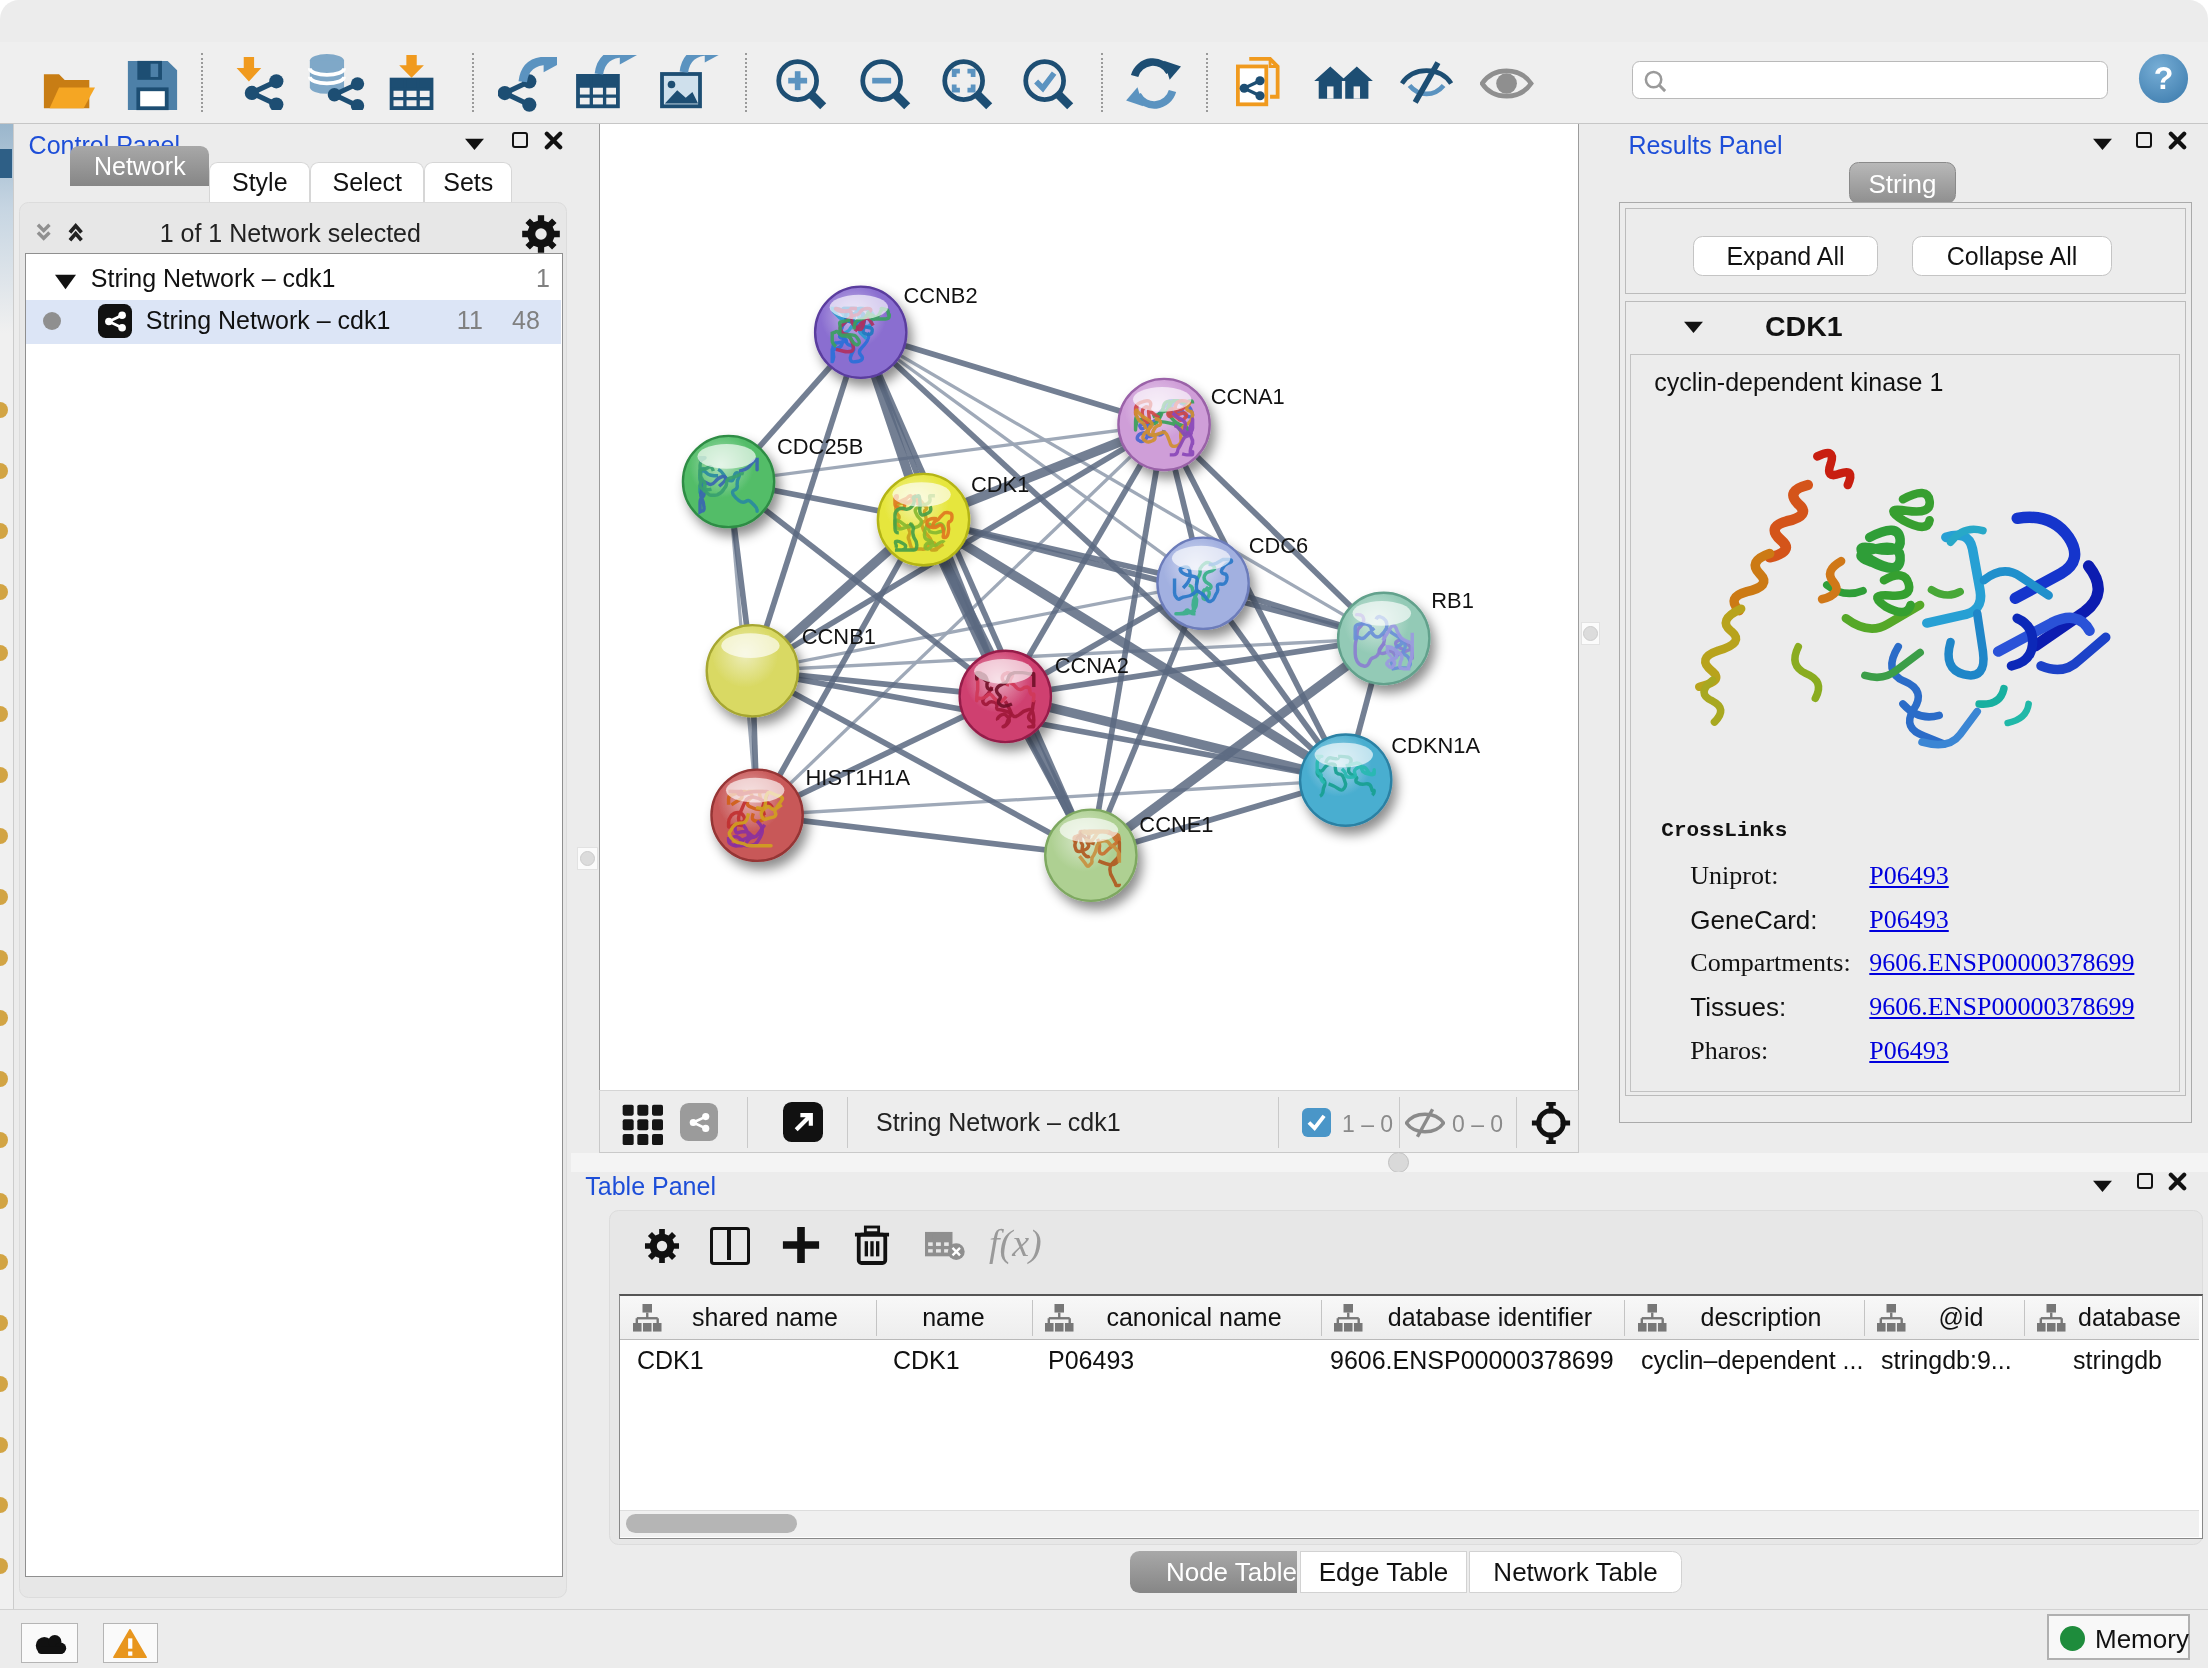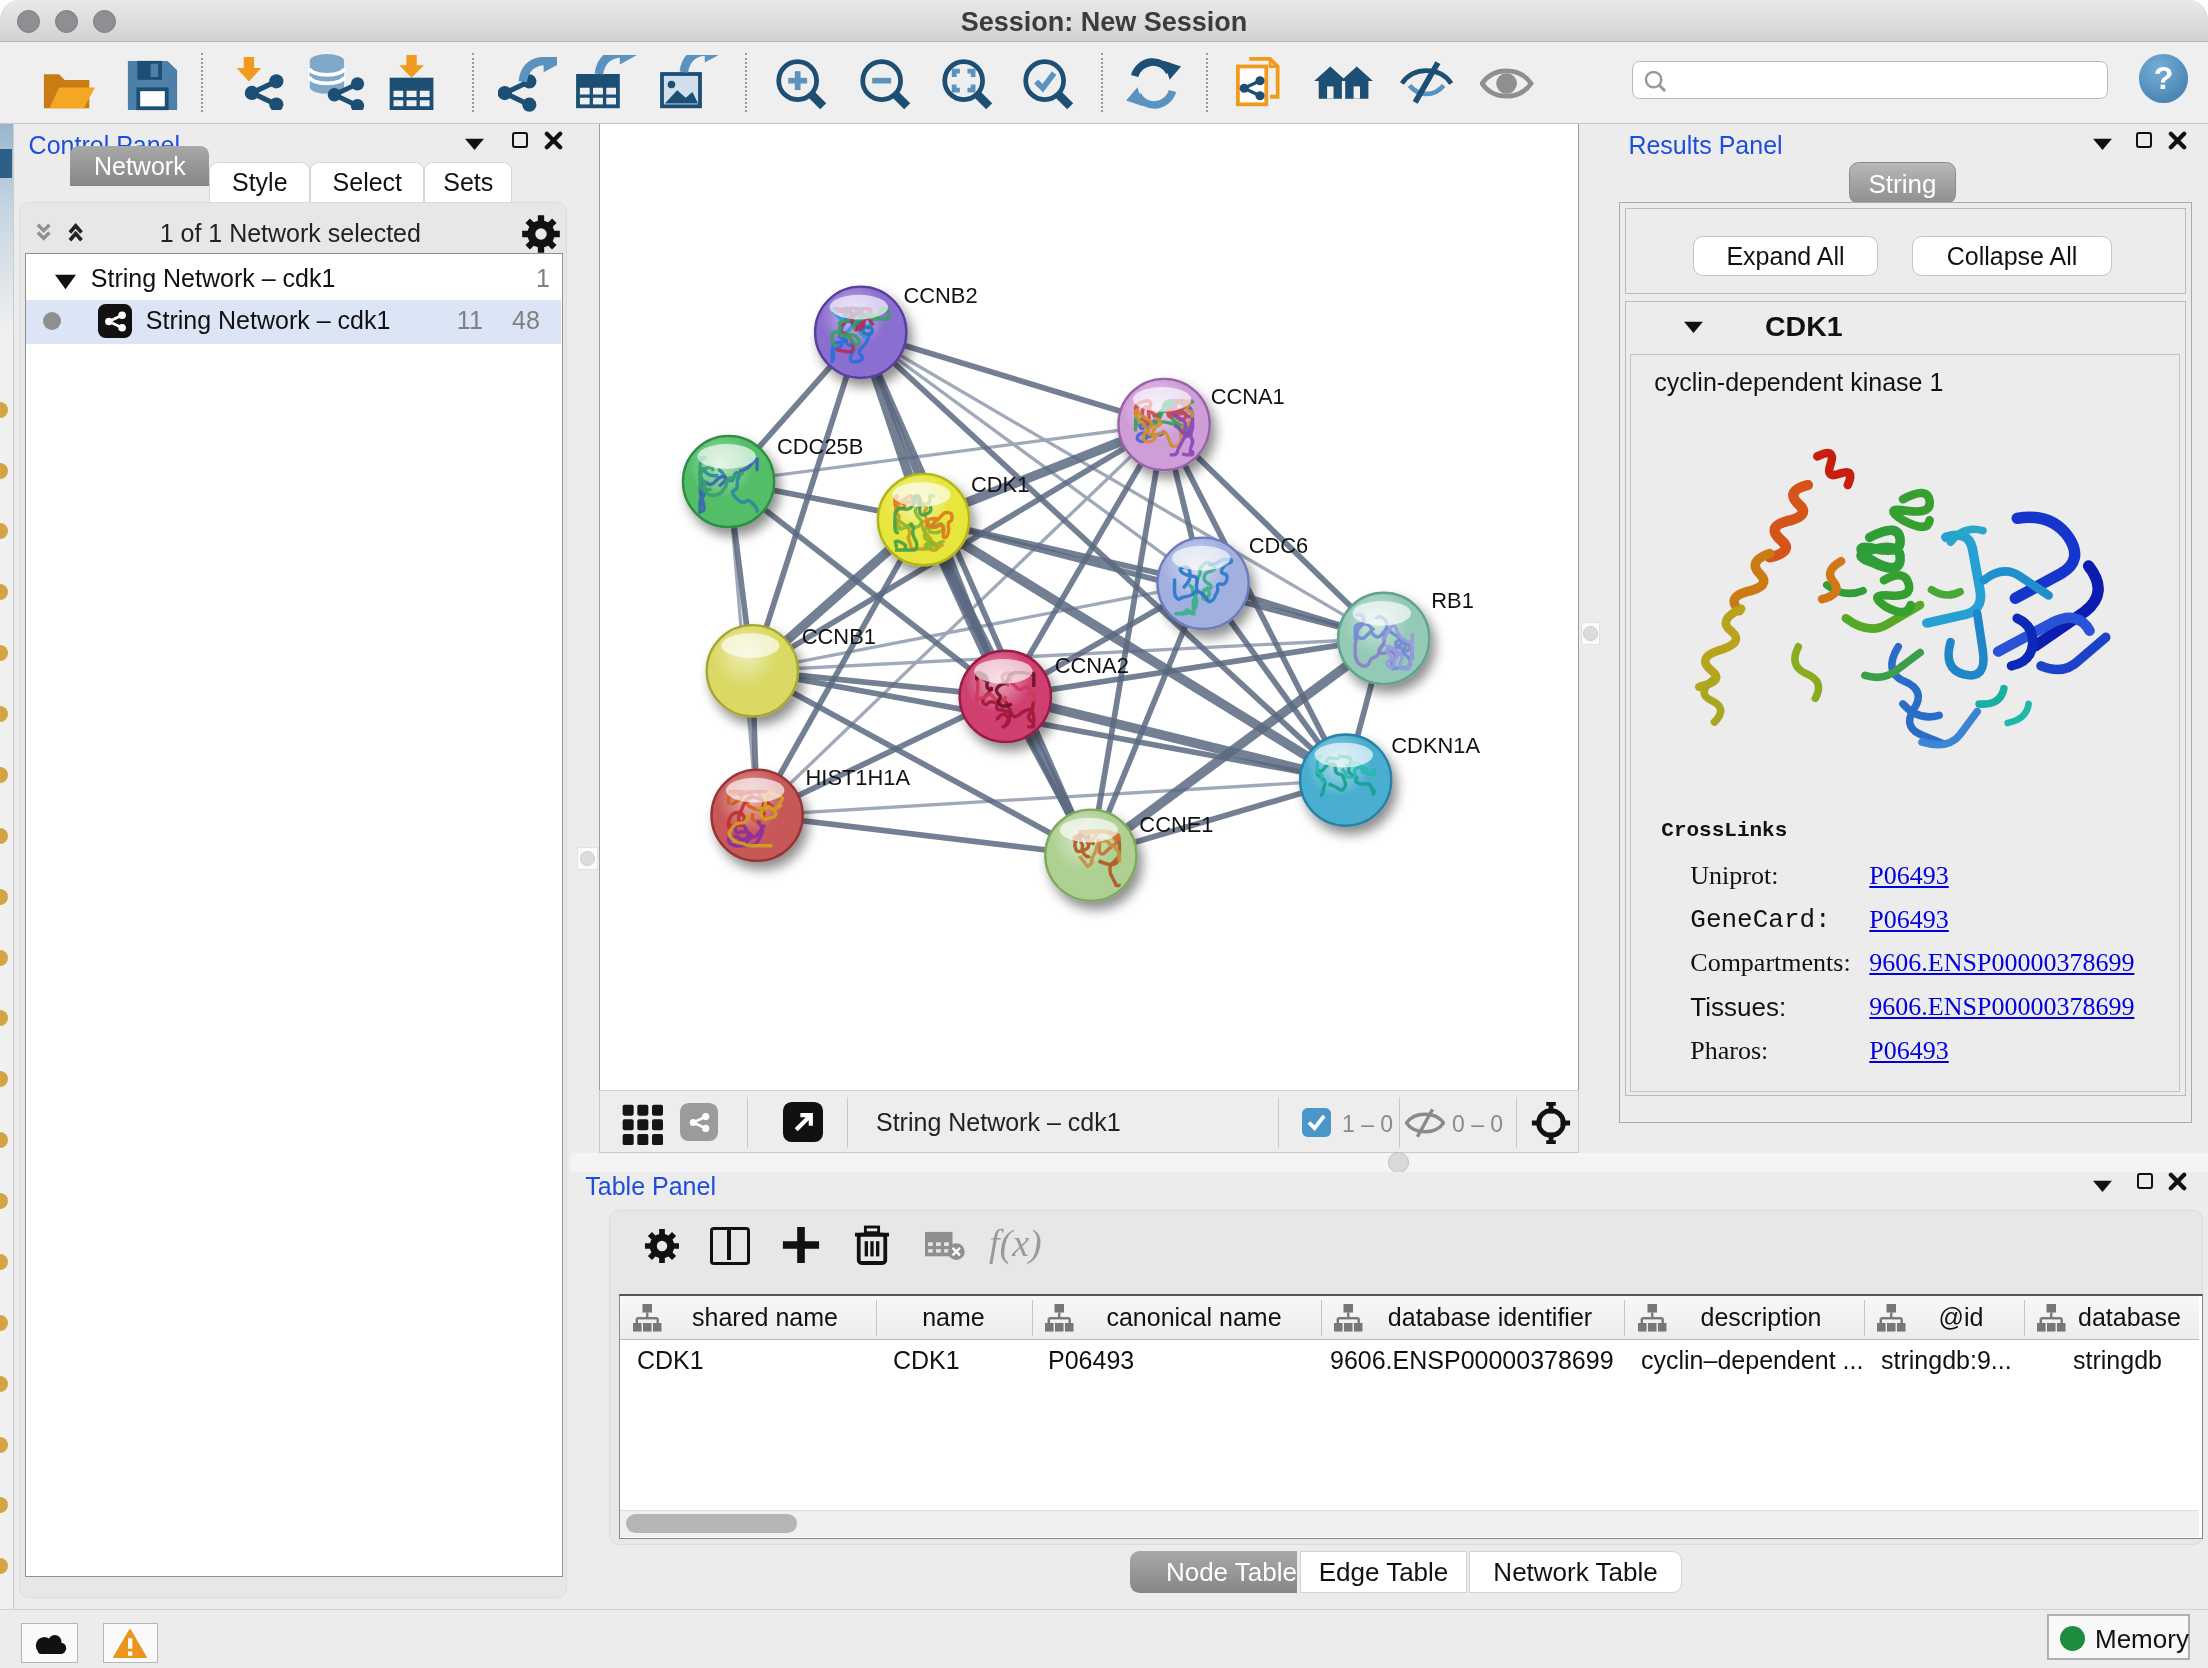--- a/index.html
+++ b/index.html
@@ -1,24 +1,18 @@
 <!DOCTYPE html>
 <html style="font-size:15px"><head><meta charset="utf-8"><style>
 * { margin:0; padding:0; box-sizing:border-box; }
 html,body { width:2208px; height:1668px; background:#fff; font-family:"Liberation Sans",sans-serif; overflow:hidden; }
 .abs { position:absolute; }
 .panelhead { font-size:25px; color:#1d4ed8; }
 </style></head><body>
 <div class="abs" style="left:0;top:0;width:2208px;height:1668px;background:#ececec;border-radius:19px 19px 0 0;overflow:hidden">
-<div class="abs" style="left:0;top:0;width:2208px;height:42px;background:linear-gradient(#e9e9e9,#d2d2d2);border-bottom:1.9px solid #b4b4b4;border-radius:19px 19px 0 0">
-<div class="abs" style="left:17px;top:9.5px;width:23px;height:23px;border-radius:50%;background:#8e8e93;border:1px solid #7d7d82"></div>
-<div class="abs" style="left:55px;top:9.5px;width:23px;height:23px;border-radius:50%;background:#8e8e93;border:1px solid #7d7d82"></div>
-<div class="abs" style="left:93px;top:9.5px;width:23px;height:23px;border-radius:50%;background:#8e8e93;border:1px solid #7d7d82"></div>
-<div class="abs" style="left:0;top:6.7px;width:2208px;text-align:center;font-size:27px;font-weight:600;color:#3c3c3c">Session: New Session</div>
-</div>
 <div class="abs" style="left:0;top:42px;width:2208px;height:82px;background:#efefef;border-bottom:1.9px solid #c6c6c6">
       <svg style="position:absolute;left:40px;top:19px" width="57" height="53" viewBox="0 0 60 56">
         <path d="M4 14 L20 14 L26 20 L52 20 L52 50 L4 50 Z" fill="#c87d14"></path>
 <path d="M10 50 L20 28 L58 28 L46 50 Z" fill="#f5a623"></path>
       </svg>
       <svg style="position:absolute;left:126px;top:17px" width="53" height="53" viewBox="0 0 56 56">
         <path d="M2 2 L44 2 L54 12 L54 54 L2 54 Z" fill="#4d80a8"></path>
 <rect x="12" y="2" width="26" height="20" fill="#1d4e73"></rect>
 <rect x="26" y="5" width="8" height="14" fill="#4d80a8"></rect>
 <rect x="11" y="30" width="34" height="24" fill="#1d4e73"></rect>
@@ -575,21 +569,21 @@
           <path d="M395 230 q 24 10 40 -6 l 28 -24" fill="none" stroke="#1c42c8" stroke-width="10" stroke-linecap="round"></path>
           <path d="M300 100 q 14 -18 34 -12" fill="none" stroke="#28a8c8" stroke-width="8" stroke-linecap="round"></path>
           <path d="M140 210 q -10 20 8 28 q 20 8 10 26" fill="none" stroke="#8aac20" stroke-width="8" stroke-linecap="round"></path>
           <path d="M250 270 q 16 18 38 12" fill="none" stroke="#2b6cc8" stroke-width="8" stroke-linecap="round"></path>
           <path d="M370 180 q 18 8 16 28 q -2 18 -22 22" fill="none" stroke="#0c28b8" stroke-width="10" stroke-linecap="round"></path>
           <path d="M210 240 q 20 6 34 -6 l 24 -18" fill="none" stroke="#3c9e48" stroke-width="8" stroke-linecap="round"></path>
         </svg>
         <div class="abs" style="left:30px;top:464px;font-family:Liberation Mono, monospace;font-size:21px;font-weight:bold;color:#111">CrossLinks</div>
         <div class="abs" style="left:59px;top:506px;font-family:'Liberation Serif',serif;font-size:26px;color:#111">Uniprot:</div>
         <div class="abs" style="left:238px;top:506px;font-family:'Liberation Serif',serif;font-size:26px;color:#0000dd;text-decoration:underline">P06493</div>
-        <div class="abs" style="left:59px;top:550px;font-family:Liberation Mono, monospace;font-size:26px;color:#111">GeneCard:</div>
+        <div class="abs" style="left:59px;top:550px;font-family:Liberation Sans, sans-serif;font-size:26px;color:#111">GeneCard:</div>
         <div class="abs" style="left:238px;top:550px;font-family:'Liberation Serif',serif;font-size:26px;color:#0000dd;text-decoration:underline">P06493</div>
         <div class="abs" style="left:59px;top:593px;font-family:'Liberation Serif',serif;font-size:26px;color:#111">Compartments:</div>
         <div class="abs" style="left:238px;top:593px;font-family:'Liberation Serif',serif;font-size:26px;color:#0000dd;text-decoration:underline">9606.ENSP00000378699</div>
         <div class="abs" style="left:59px;top:637px;font-family:Liberation Sans, sans-serif;font-size:26px;color:#111">Tissues:</div>
         <div class="abs" style="left:238px;top:637px;font-family:'Liberation Serif',serif;font-size:26px;color:#0000dd;text-decoration:underline">9606.ENSP00000378699</div>
         <div class="abs" style="left:59px;top:681px;font-family:'Liberation Serif',serif;font-size:26px;color:#111">Pharos:</div>
         <div class="abs" style="left:238px;top:681px;font-family:'Liberation Serif',serif;font-size:26px;color:#0000dd;text-decoration:underline">P06493</div>
       </div>
     </div>
 <div class="abs" style="left:571px;top:1172px;width:1638px;height:438px;background:#ececec">

